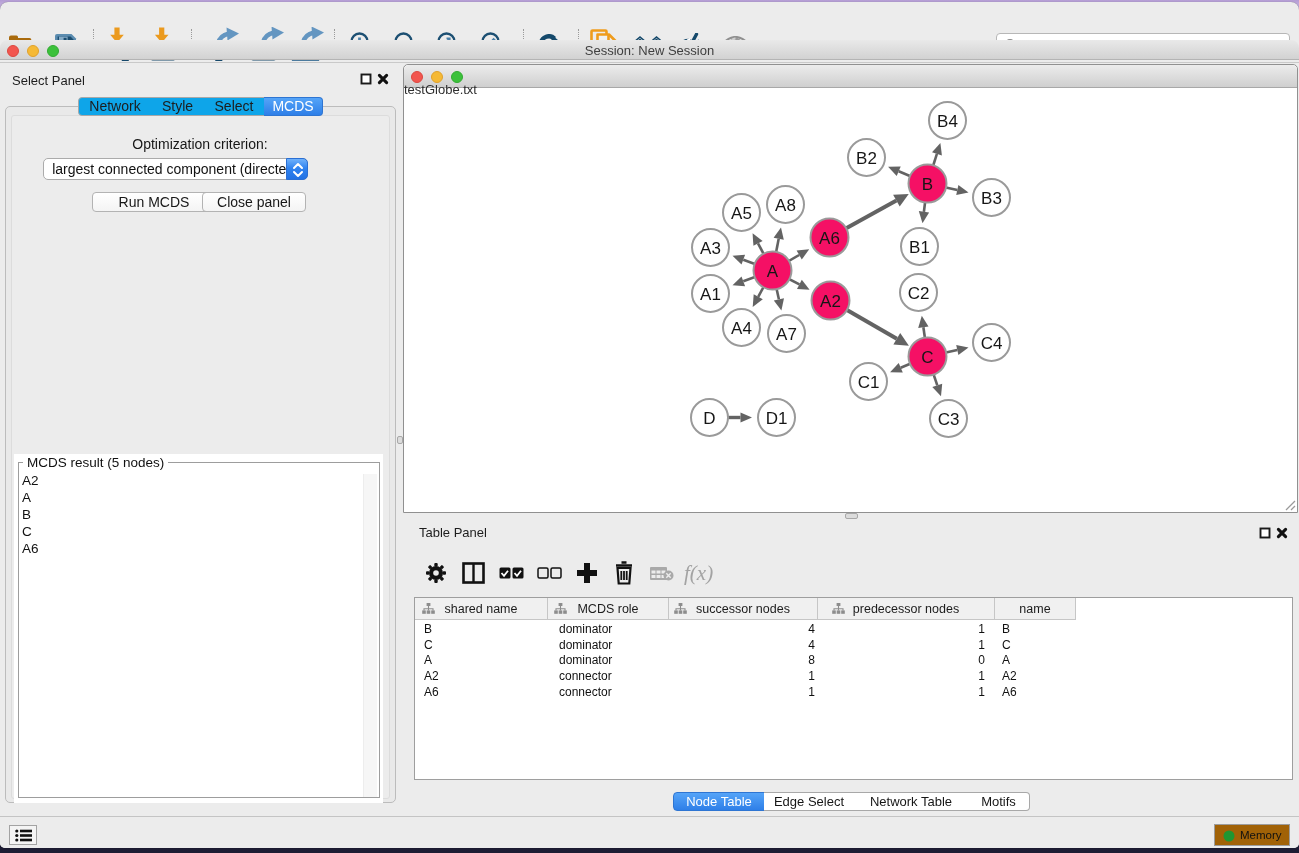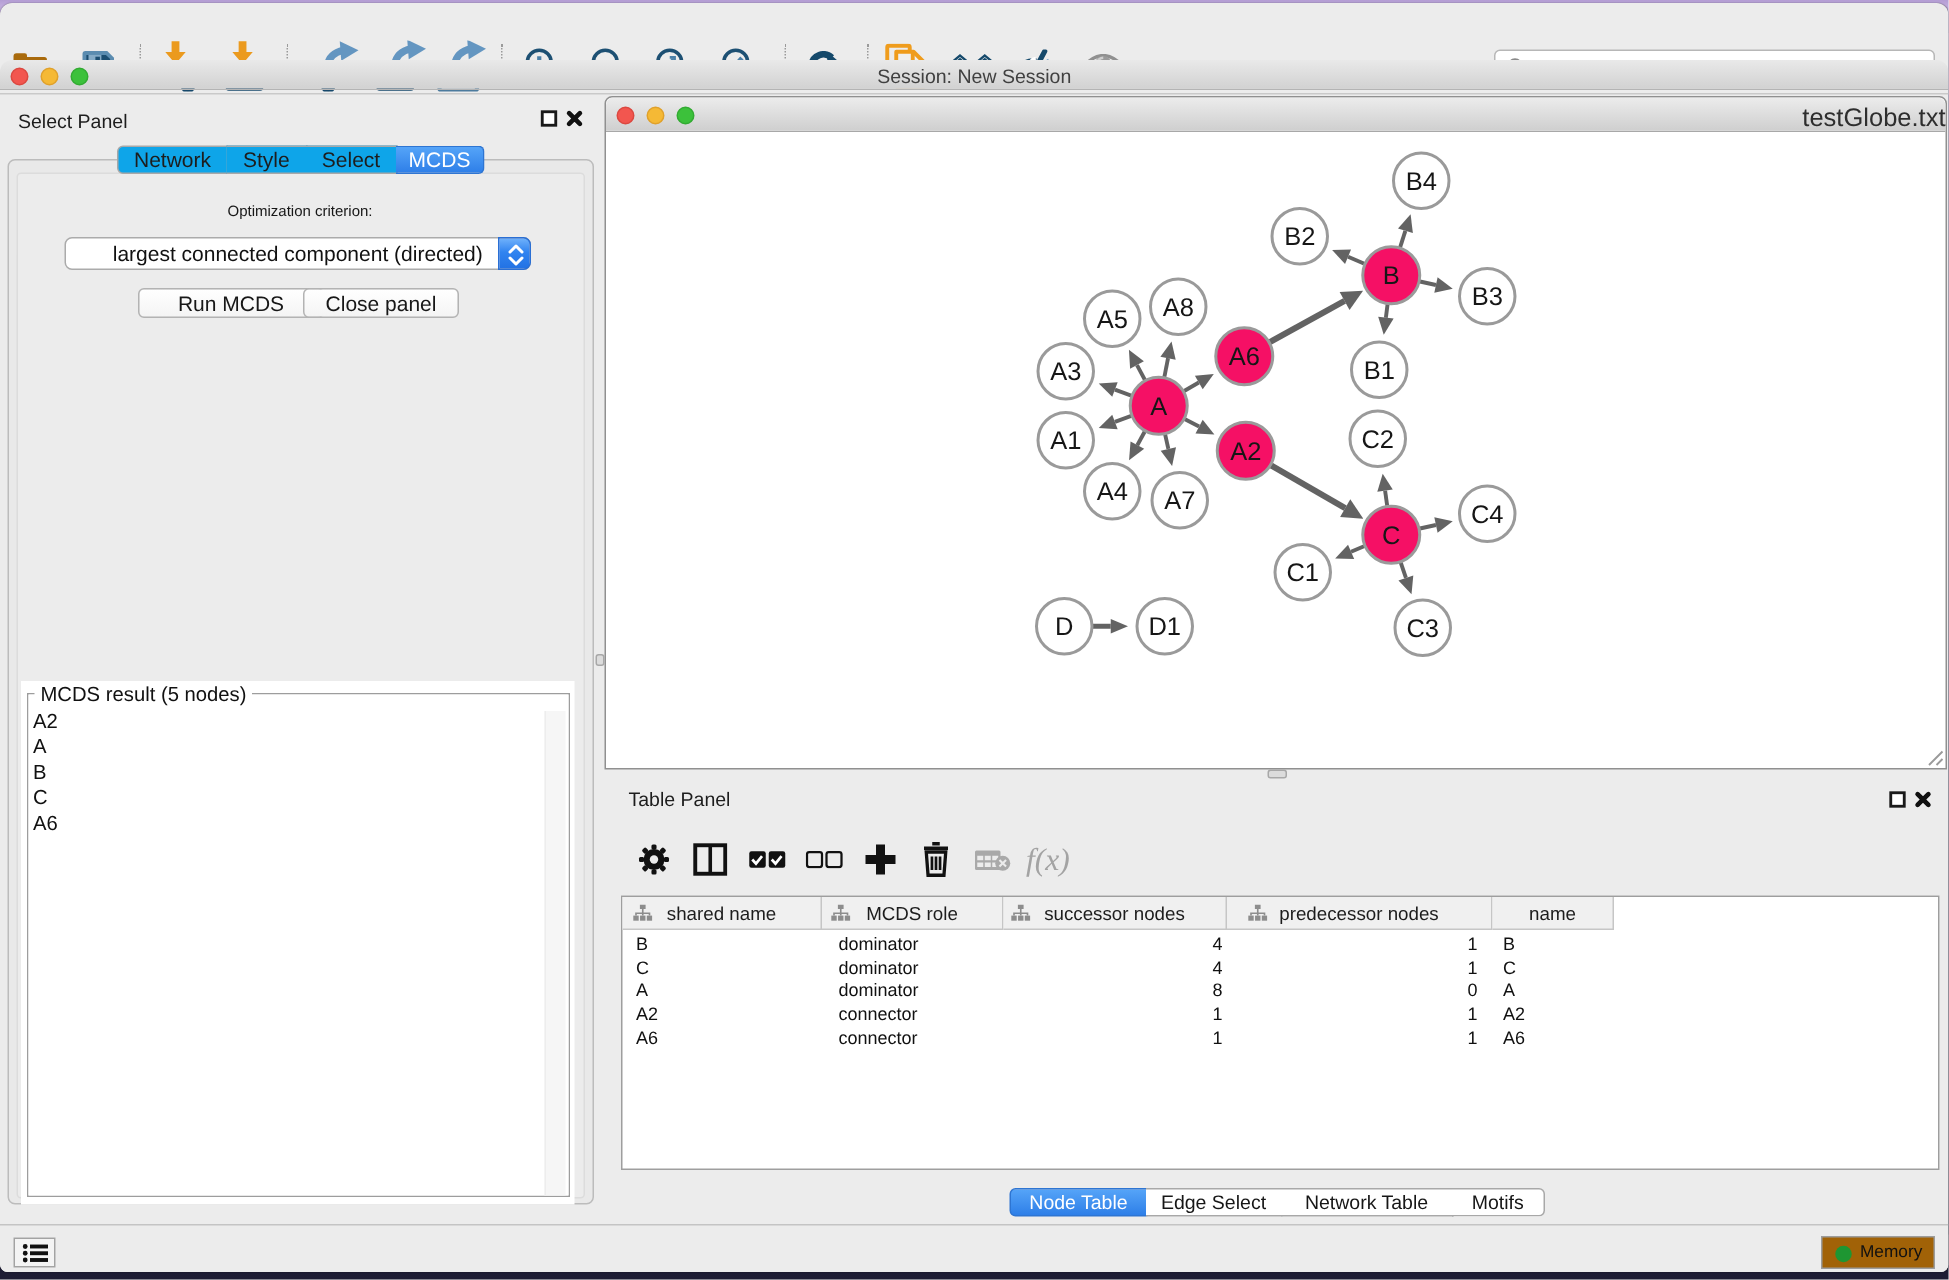--- a/index.html
+++ b/index.html
@@ -27,22 +27,22 @@
 
 #cp-title { position:absolute; left:12px; top:71px; font-size:13px; color:#1d1d1d; }
 .tab { position:absolute; top:95px; height:19px; background:#0ea5e9; z-index:5;
   border:1px solid #a8a8a8; font-size:14px; color:#1d1d1d; text-align:center;
   line-height:17px; }
 #cp-body { position:absolute; left:5px; top:104px; width:391px; height:697px;
   background:#e9e9e9; border:1px solid #bcbcbc; border-radius:5px; }
 #cp-inner { position:absolute; left:11px; top:113px; width:379px; height:684px;
   background:#ececec; border:1px solid #dcdcdc; border-radius:3px; }
 #optlabel { position:absolute; left:0; top:134px; width:400px; text-align:center;
-  font-size:10px; color:#171717; }
-#dropdown { position:absolute; left:43px; top:156px; width:311px; height:22px;
+  font-size:14px; color:#171717; }
+#dropdown { position:absolute; left:43px; top:156px; width:265px; height:22px;
   background:#fff; border:1px solid #ababab; border-radius:5px; font-size:14px;
   color:#111; text-align:center; line-height:20px; }
 #ddbtn { position:absolute; right:-1px; top:-1px; width:22px; height:22px;
   border-radius:0 5px 5px 0; background:linear-gradient(#6fb1fb,#3184f0 45%,#2272e4);
   border:1px solid #2a6fd4; }
 .btn { position:absolute; top:190px; height:20px; background:linear-gradient(#ffffff,#f4f4f4);
   border:1px solid #b3b3b3; border-radius:4px; font-size:14px; color:#171717;
   text-align:center; line-height:18px; }
 #whitesub { position:absolute; left:14px; top:452px; width:369px; height:349px; background:#fff; }
 #fieldset { position:absolute; left:18px; top:460px; width:362px; height:336px;
@@ -52,22 +52,22 @@
 #fl-bg { position:absolute; left:19px; top:461px; width:360px; height:334px; background:#fff; }
 #scrolltrack { position:absolute; left:344px; top:11px; width:14px; height:323px;
   background:#f6f6f6; border-left:1px solid #ededed; }
 .li { position:absolute; left:3px; font-size:13.5px; color:#111; }
 
 #netwin { position:absolute; left:403px; top:62px; width:895px; height:449px;
   border:1px solid #909090; border-radius:5px 5px 0 0; background:#fff; }
 #nettitle { position:absolute; left:0; top:0; width:100%; height:23px;
   background:linear-gradient(#ececec,#cfcfcf); border-bottom:1px solid #a8a8a8;
   border-radius:5px 5px 0 0; }
-#nettitle .tt { position:absolute; width:100%; text-align:right; top:4px;
-  font-size:17px; color:#2e2e2e; }
+#nettitle .tt { position:absolute; width:100%; text-align:left; top:17px;
+  font-size:13px; color:#2e2e2e; }
 
 #tp-title { position:absolute; left:419px; top:523px; font-size:13px; color:#1d1d1d; }
 #tablebox { position:absolute; left:414px; top:595px; width:879px; height:183px;
   background:#fff; border:1px solid #9e9e9e; }
 .hdrcell { position:absolute; top:0; height:22px; background:#f0f0f0;
   border-right:1px solid #c6c6c6; border-bottom:1px solid #c6c6c6;
   font-size:12.5px; color:#1c1c1c; text-align:center; line-height:22px; }
 .trow { position:absolute; font-size:12px; color:#111; }
 .num { text-align:right; }
 .btab { position:absolute; top:790px; height:19px; background:#fff;

